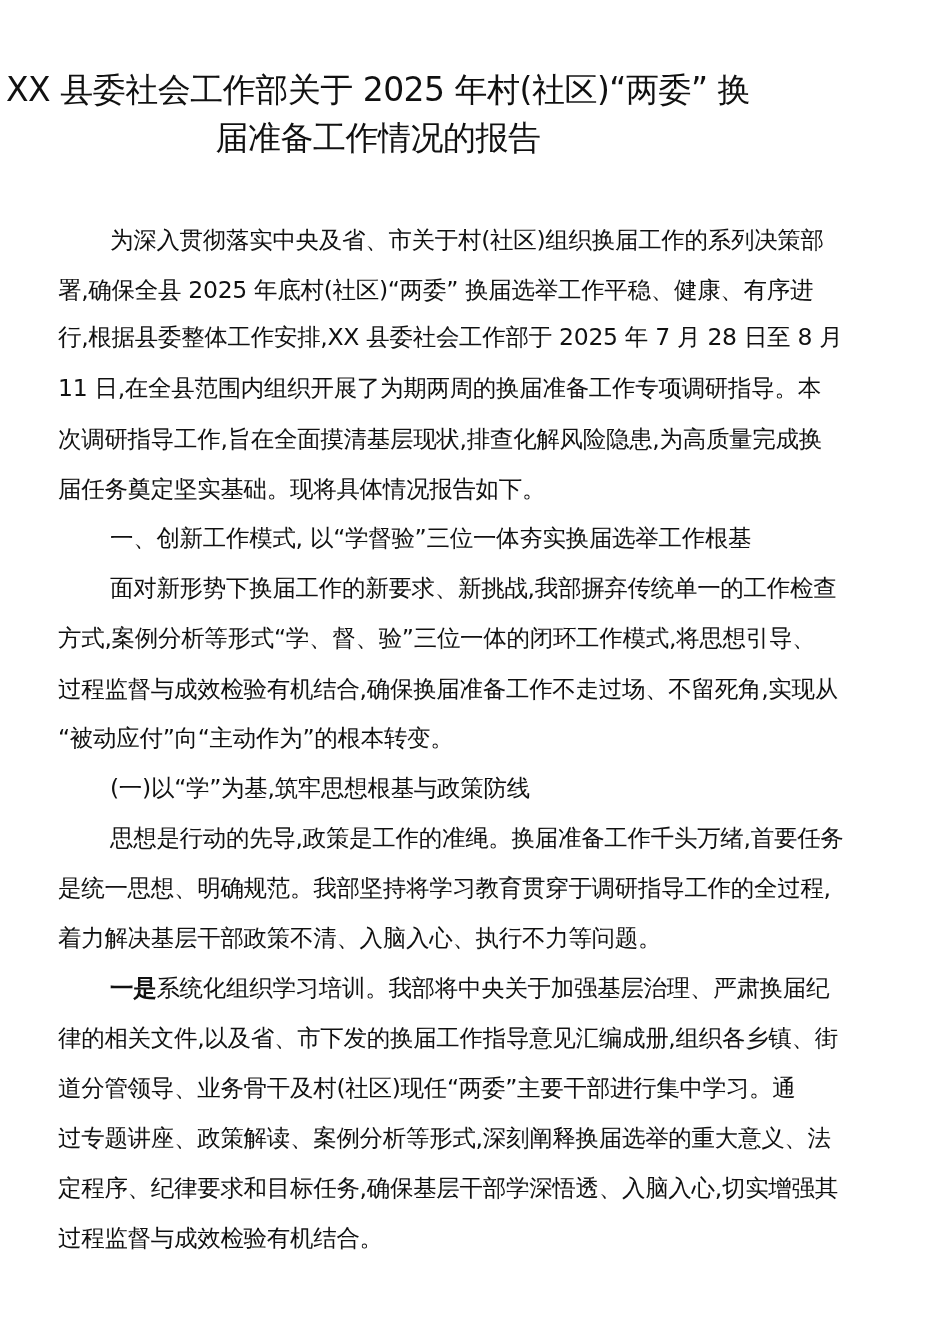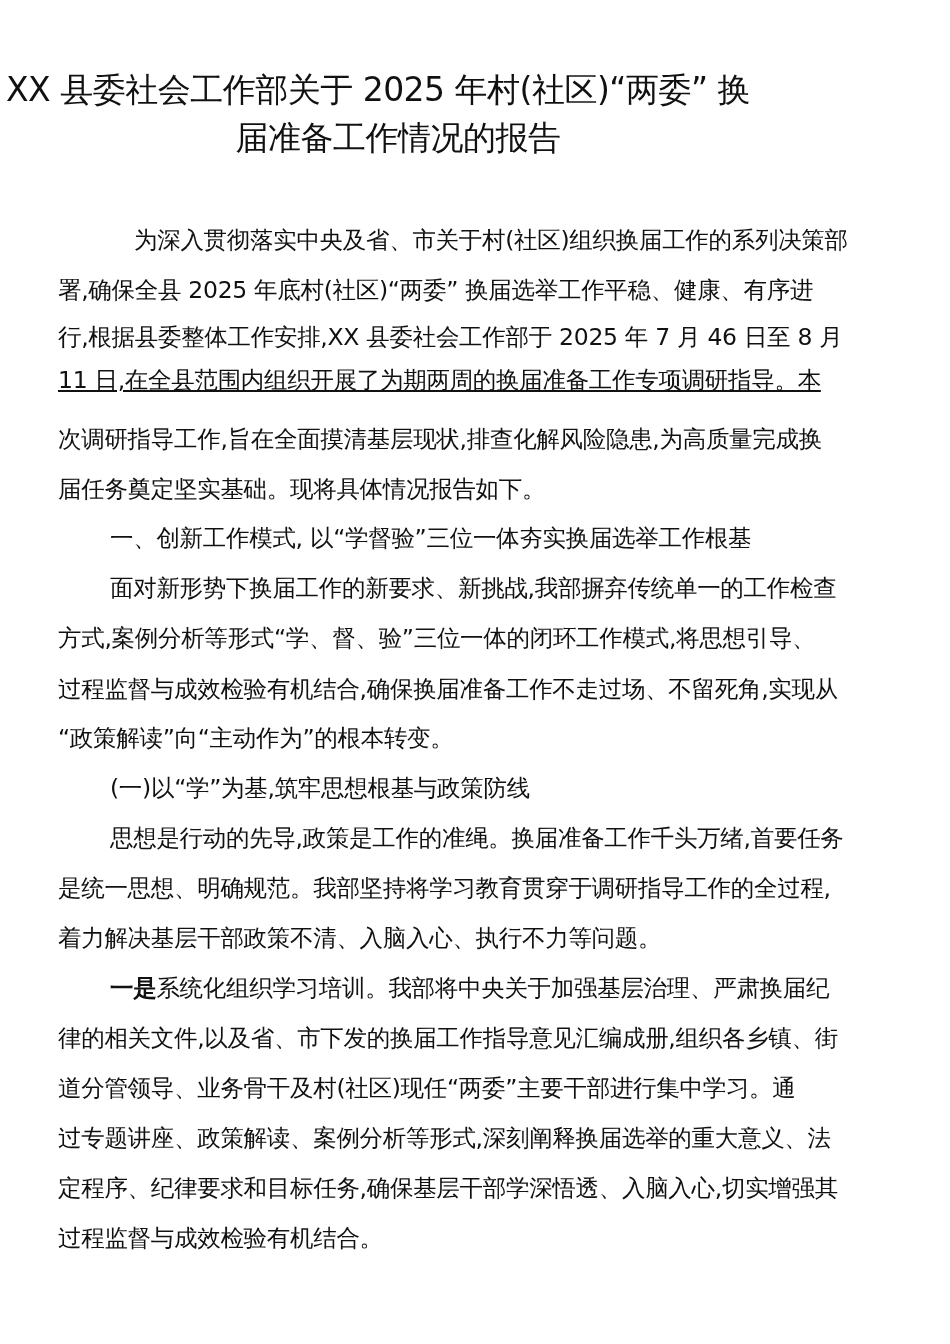--- a/index.html
+++ b/index.html
@@ -10,33 +10,33 @@
   .line { position:absolute; left:58px; font-size:23.5px; white-space:nowrap;
           letter-spacing:-0.3px; }
   .indent { left:110px; }
   .bold { font-weight:bold; }
 </style>
 </head>
 <body>
 
 <div>
   <div class="title" style="top:68px;">XX 县委社会工作部关于 2025 年村(社区)“两委” 换</div>
-  <div class="title" style="top:116px;padding-left:20px;">届准备工作情况的报告</div>
+  <div class="title" style="top:116px;">届准备工作情况的报告</div>
 
-  <div class="line indent" style="top:224px;margin-left:24px;">为深入贯彻落实中央及省、市关于村(社区)组织换届工作的系列决策部</div>
+  <div class="line indent" style="top:224px;">为深入贯彻落实中央及省、市关于村(社区)组织换届工作的系列决策部</div>
   <div class="line" style="top:274px;">署,确保全县 2025 年底村(社区)“两委” 换届选举工作平稳、健康、有序进</div>
-  <div class="line" style="top:321px;">行,根据县委整体工作安排,XX 县委社会工作部于 2025 年 7 月 46 日至 8 月</div>
-  <div class="line" style="top:364px;text-decoration:underline;">11 日,在全县范围内组织开展了为期两周的换届准备工作专项调研指导。本</div>
+  <div class="line" style="top:321px;">行,根据县委整体工作安排,XX 县委社会工作部于 2025 年 7 月 28 日至 8 月</div>
+  <div class="line" style="top:372px;">11 日,在全县范围内组织开展了为期两周的换届准备工作专项调研指导。本</div>
   <div class="line" style="top:423px;">次调研指导工作,旨在全面摸清基层现状,排查化解风险隐患,为高质量完成换</div>
   <div class="line" style="top:473px;">届任务奠定坚实基础。现将具体情况报告如下。</div>
   <div class="line indent" style="top:522px;">一、创新工作模式, 以“学督验”三位一体夯实换届选举工作根基</div>
   <div class="line indent" style="top:572px;">面对新形势下换届工作的新要求、新挑战,我部摒弃传统单一的工作检查</div>
   <div class="line" style="top:622px;">方式,案例分析等形式“学、督、验”三位一体的闭环工作模式,将思想引导、</div>
   <div class="line" style="top:673px;">过程监督与成效检验有机结合,确保换届准备工作不走过场、不留死角,实现从</div>
-  <div class="line" style="top:722px;">“政策解读”向“主动作为”的根本转变。</div>
+  <div class="line" style="top:722px;">“被动应付”向“主动作为”的根本转变。</div>
   <div class="line indent" style="top:772px;">(一)以“学”为基,筑牢思想根基与政策防线</div>
   <div class="line indent" style="top:822px;">思想是行动的先导,政策是工作的准绳。换届准备工作千头万绪,首要任务</div>
   <div class="line" style="top:872px;text-align:right;">是统一思想、明确规范。我部坚持将学习教育贯穿于调研指导工作的全过程,</div>
   <div class="line" style="top:922px;">着力解决基层干部政策不清、入脑入心、执行不力等问题。</div>
   <div class="line indent" style="top:972px;">
     <span class="bold">一是</span><span>系统化组织学习培训。我部将中央关于加强基层治理、严肃换届纪</span>
   </div>
   <div class="line" style="top:1022px;">律的相关文件,以及省、市下发的换届工作指导意见汇编成册,组织各乡镇、街</div>
   <div class="line" style="top:1072px;">道分管领导、业务骨干及村(社区)现任“两委”主要干部进行集中学习。通</div>
   <div class="line" style="top:1122px;">过专题讲座、政策解读、案例分析等形式,深刻阐释换届选举的重大意义、法</div>

